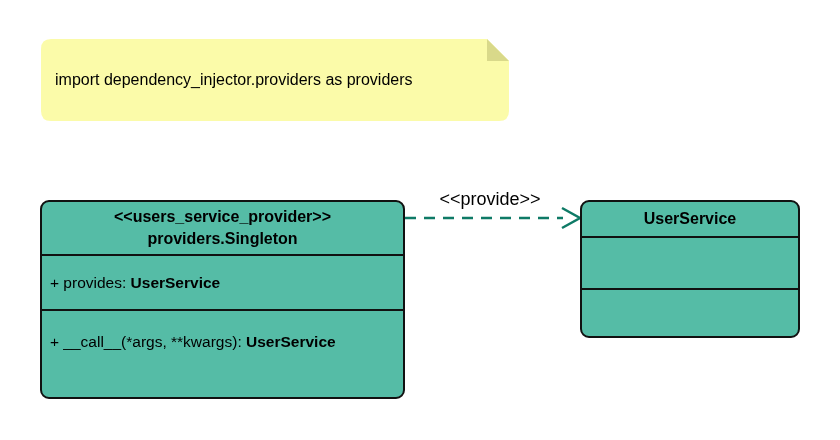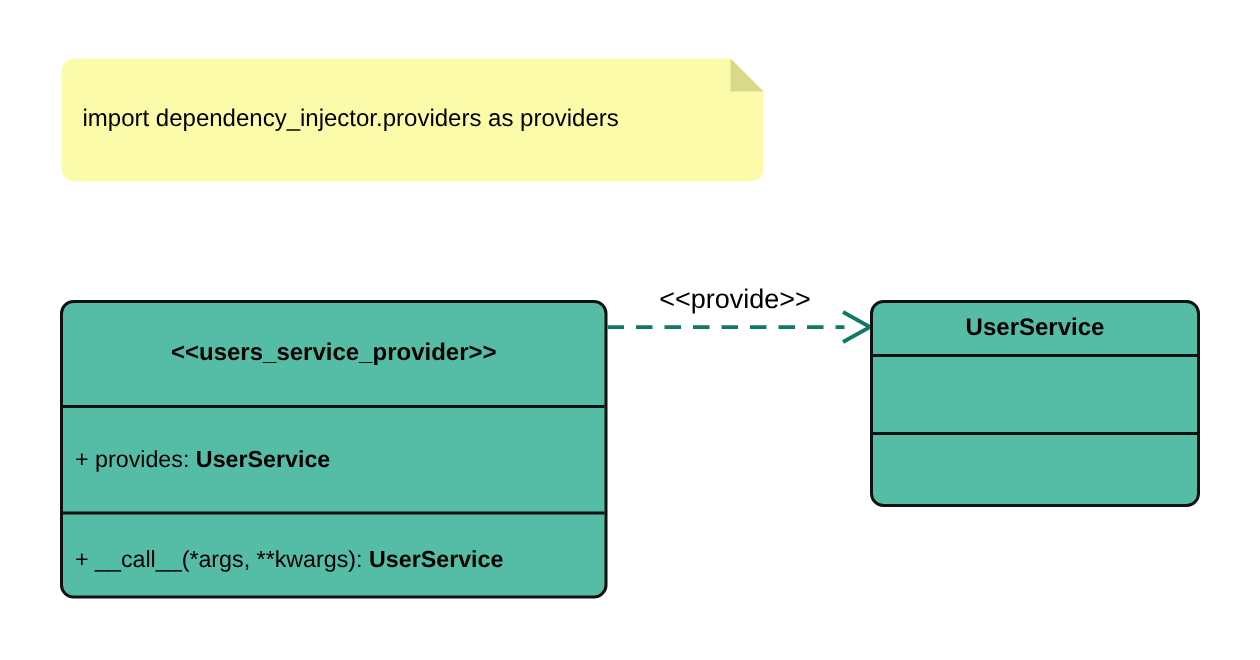--- a/index.html
+++ b/index.html
@@ -28,26 +28,26 @@
     box-sizing:border-box;
     display:flex;flex-direction:column;
   }
   .provider-class{left:40px;top:200px;width:365px;height:199px;}
   .service-class{left:580px;top:200px;width:220px;height:138px;}
 
   .cls-header{
     display:flex;flex-direction:column;justify-content:center;
     text-align:center;font-weight:bold;font-size:16px;line-height:22px;
   }
-  .provider-class .cls-header{height:68px;}
+  .provider-class .cls-header{height:52px;}
   .service-class .cls-header{height:34px;}
 
   .compartment{border-top:2px solid #111;box-sizing:border-box;}
   .attr-compartment{
-    height:71px;display:flex;align-items:center;
+    height:55px;display:flex;align-items:center;
     padding-left:8px;font-size:15.5px;white-space:nowrap;
   }
   .method-compartment{
     flex:1;padding:19px 0 0 8px;
     font-size:15.5px;line-height:23px;white-space:nowrap;
   }
   .service-mid{height:52px;}
   .service-bottom{flex:1;}
   .bold{font-weight:bold;}
 
@@ -63,20 +63,21 @@
 
 <svg class="abs note-wrap" width="474" height="88" viewBox="0 0 474 88">
   <path d="M13 3 H449 L471 25 V75 Q471 85 461 85 H13 Q3 85 3 75 V13 Q3 3 13 3 Z" stroke-width="2.5" stroke-linejoin="round" fill="#FBFBA9"></path>
   <path d="M449 3 L449 25 L471 25 Z" stroke-width="2.5" stroke-linejoin="round" fill="#D9D98A"></path>
 </svg>
 <div class="abs note-text">import dependency_injector.providers as providers</div>
 
 <div class="abs uml-class provider-class">
   <div class="cls-header">
     <div>&lt;&lt;users_service_provider&gt;&gt;</div>
+    <div>providers.Singleton</div>
   </div>
   <div class="compartment attr-compartment">
     <span><span>+ provides: </span><span class="bold">UserService</span></span>
   </div>
   <div class="compartment method-compartment">
     <div><span>+ __call__(*args, **kwargs): </span><span class="bold">UserService</span></div>
   </div>
 </div>
 
 <svg class="abs relation-svg" width="182" height="26" viewBox="0 0 182 26">

